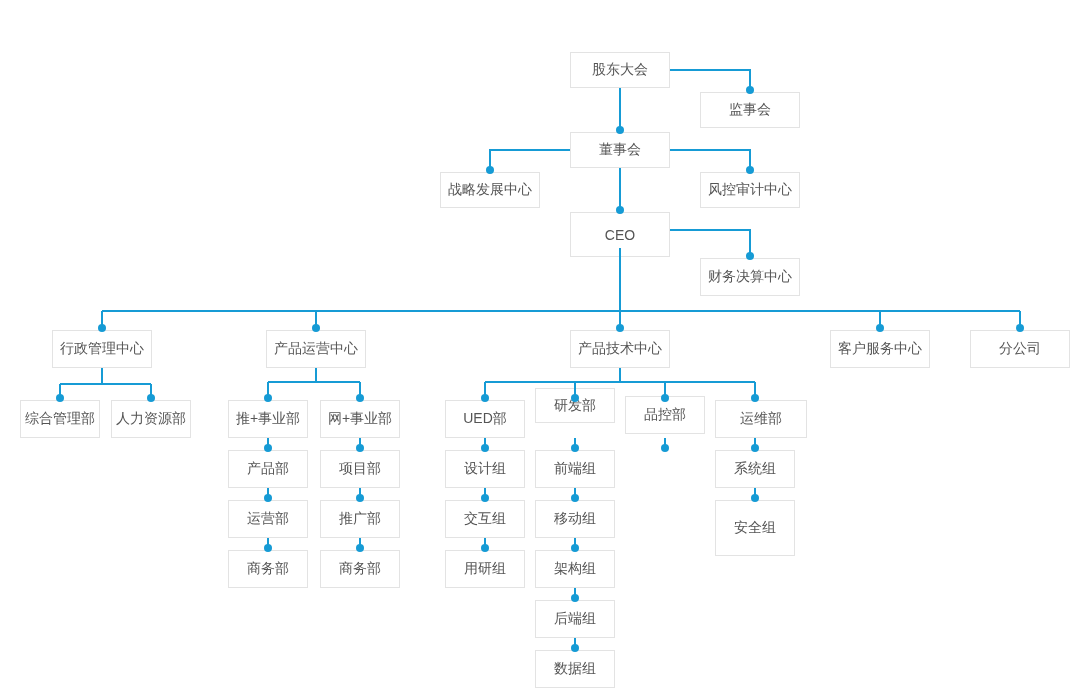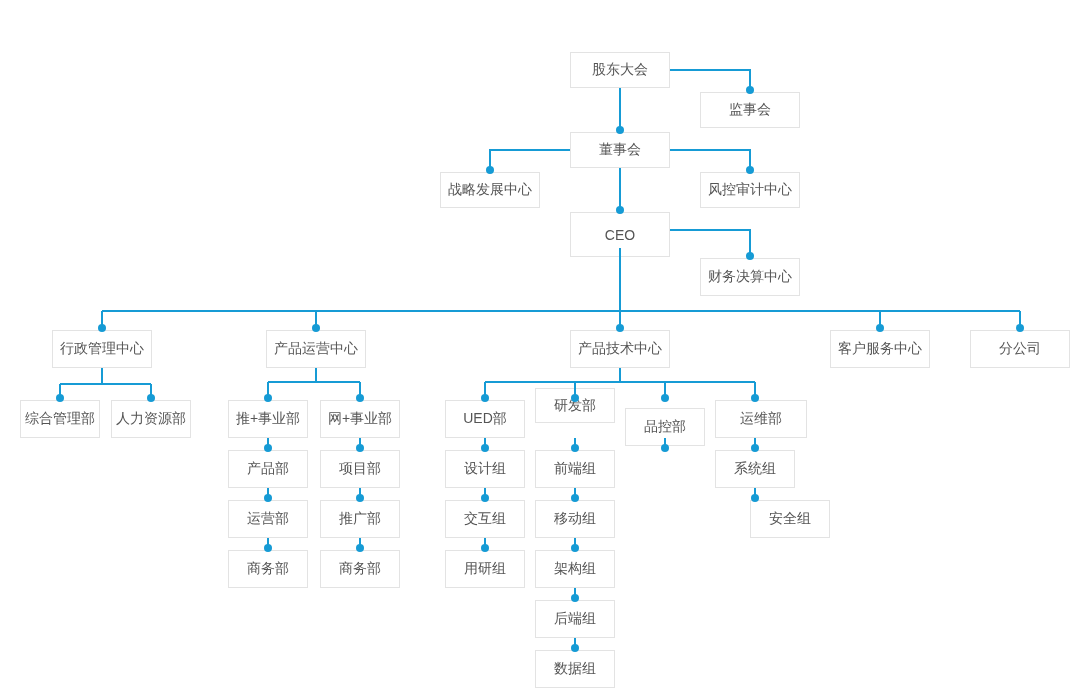--- a/index.html
+++ b/index.html
@@ -127,26 +127,26 @@
   <div class="node" style="left:320px;top:400px;width:80px;height:38px">网+事业部</div>
   <div class="node" style="left:320px;top:450px;width:80px;height:38px">项目部</div>
   <div class="node" style="left:228px;top:450px;width:80px;height:38px">产品部</div>
   <div class="node" style="left:228px;top:500px;width:80px;height:38px">运营部</div>
   <div class="node" style="left:320px;top:500px;width:80px;height:38px">推广部</div>
   <div class="node" style="left:228px;top:550px;width:80px;height:38px">商务部</div>
   <div class="node" style="left:320px;top:550px;width:80px;height:38px">商务部</div>
 
   <div class="node" style="left:445px;top:400px;width:80px;height:38px">UED部</div>
   <div class="node" style="left:535px;top:388px;width:80px;height:35px">研发部</div>
-  <div class="node" style="left:625px;top:408px;width:80px;height:38px">品控部</div>
+  <div class="node" style="left:625px;top:396px;width:80px;height:38px">品控部</div>
   <div class="node" style="left:715px;top:400px;width:92px;height:38px">运维部</div>
   <div class="node" style="left:445px;top:450px;width:80px;height:38px">设计组</div>
   <div class="node" style="left:535px;top:450px;width:80px;height:38px">前端组</div>
   <div class="node" style="left:715px;top:450px;width:80px;height:38px">系统组</div>
   <div class="node" style="left:445px;top:500px;width:80px;height:38px">交互组</div>
   <div class="node" style="left:535px;top:500px;width:80px;height:38px">移动组</div>
-  <div class="node" style="left:750px;top:500px;width:80px;height:38px">安全组</div>
+  <div class="node" style="left:715px;top:500px;width:80px;height:56px">安全组</div>
   <div class="node" style="left:445px;top:550px;width:80px;height:38px">用研组</div>
   <div class="node" style="left:535px;top:550px;width:80px;height:38px">架构组</div>
   <div class="node" style="left:535px;top:600px;width:80px;height:38px">后端组</div>
   <div class="node" style="left:535px;top:650px;width:80px;height:38px">数据组</div>
 
 </div>
 
 </body></html>

